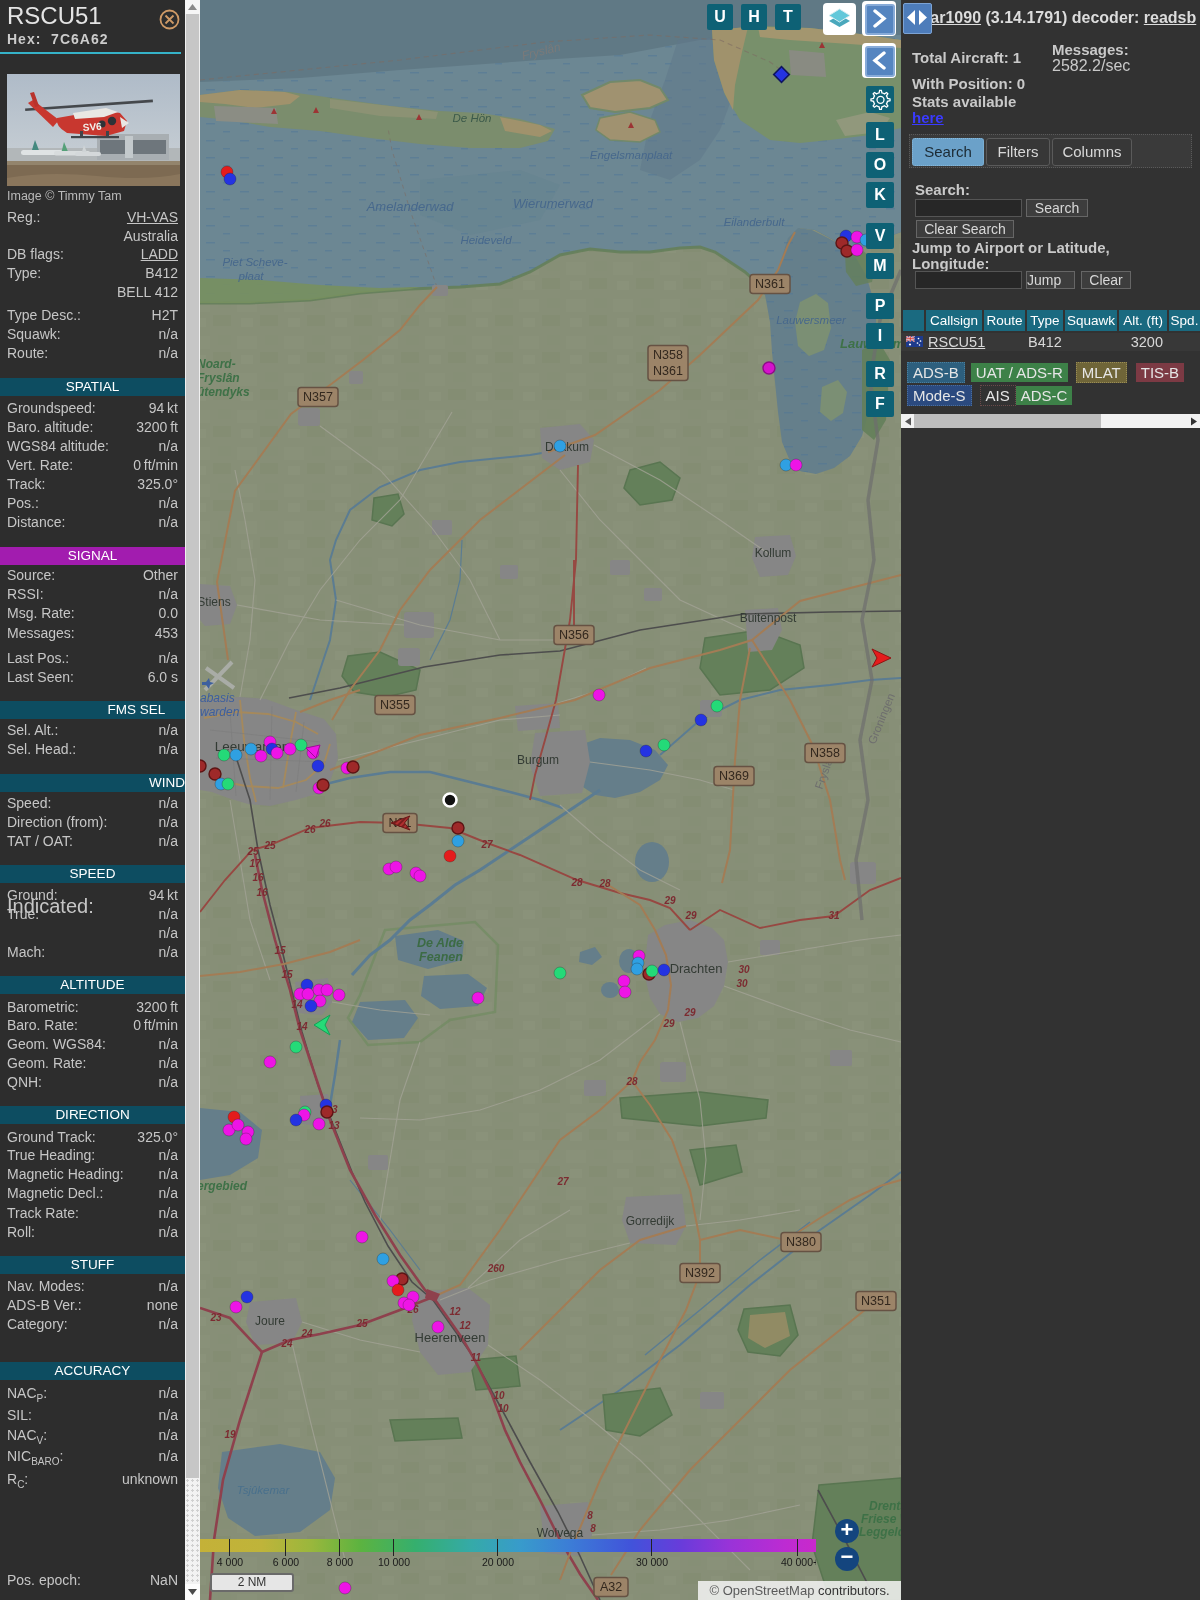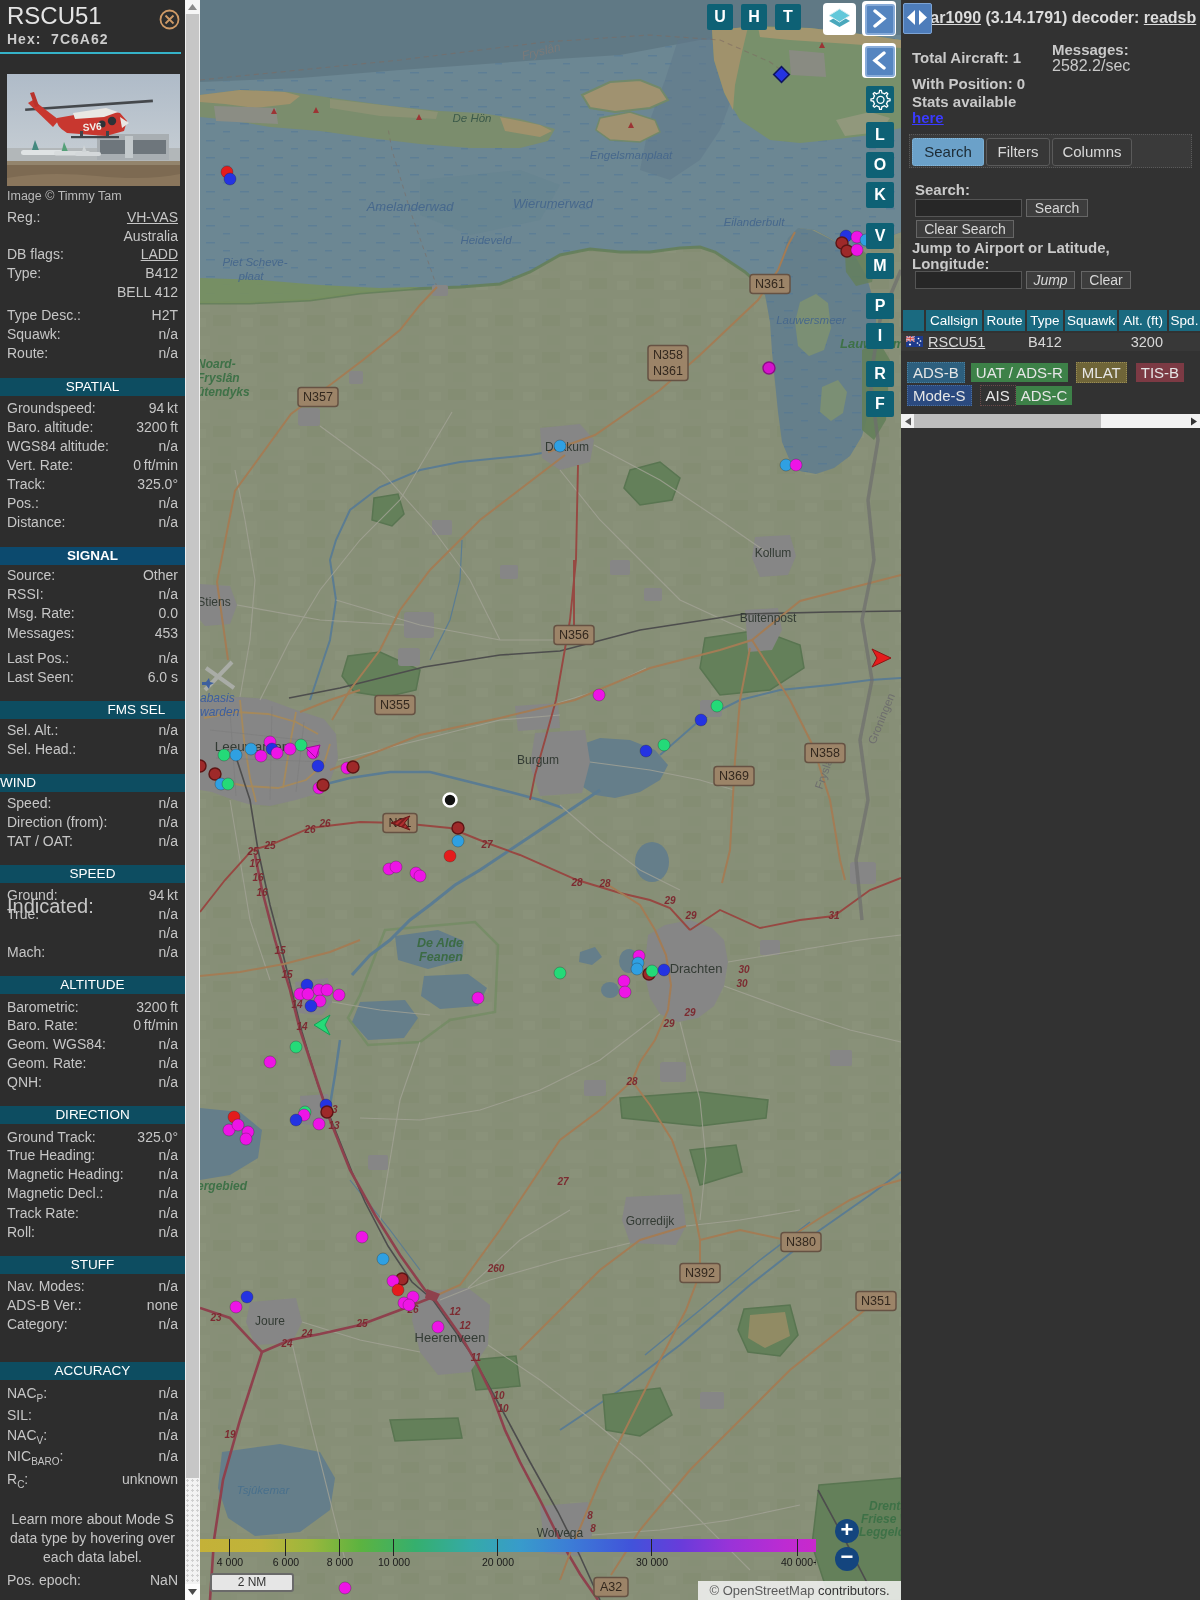--- a/index.html
+++ b/index.html
@@ -149,29 +149,28 @@
 <div style="position:absolute;right:7px;top:1406.4px;font-size:14px;line-height:19px;">n/a</div>
 <div style="position:absolute;left:7px;top:1426.4px;font-size:14px;line-height:19px;">NAC<sub>V</sub>:</div>
 <div style="position:absolute;right:7px;top:1426.4px;font-size:14px;line-height:19px;">n/a</div>
 <div style="position:absolute;left:7px;top:1447.4px;font-size:14px;line-height:19px;">NIC<sub>BARO</sub>:</div>
 <div style="position:absolute;right:7px;top:1447.4px;font-size:14px;line-height:19px;">n/a</div>
 <div style="position:absolute;left:7px;top:1470.4px;font-size:14px;line-height:19px;">R<sub>C</sub>:</div>
 <div style="position:absolute;right:7px;top:1470.4px;font-size:14px;line-height:19px;">unknown</div>
 <div style="position:absolute;left:7px;top:1571.4px;font-size:14px;line-height:19px;">Pos. epoch:</div>
 <div style="position:absolute;right:7px;top:1571.4px;font-size:14px;line-height:19px;">NaN</div>
 <div style="position:absolute;left:0;top:378px;width:185px;height:18px;background:#0d4d61;color:#fff;font-size:13.5px;line-height:18px;text-align:center;">SPATIAL</div>
-<div style="position:absolute;left:0;top:547px;width:185px;height:18px;background:#0c4a6e;color:#fff;font-size:13.5px;line-height:18px;text-align:center;font-weight:bold;">SIGNAL</div>
+<div style="position:absolute;left:0;top:547px;width:185px;height:18px;background:#a21caf;color:#fff;font-size:13.5px;line-height:18px;text-align:center;">SIGNAL</div>
 <div style="position:absolute;left:0;top:701px;width:185px;height:18px;background:#0d4d61;color:#fff;font-size:13.5px;line-height:18px;text-align:center;padding-left:44px;">FMS SEL</div>
-<div style="position:absolute;left:0;top:774px;width:185px;height:18px;background:#0d4d61;color:#fff;font-size:13.5px;line-height:18px;text-align:left;">WIND</div>
+<div style="position:absolute;left:0;top:774px;width:185px;height:18px;background:#0d4d61;color:#fff;font-size:13.5px;line-height:18px;text-align:right;">WIND</div>
 <div style="position:absolute;left:0;top:865px;width:185px;height:18px;background:#0d4d61;color:#fff;font-size:13.5px;line-height:18px;text-align:center;">SPEED</div>
 <div style="position:absolute;left:0;top:976px;width:185px;height:18px;background:#0d4d61;color:#fff;font-size:13.5px;line-height:18px;text-align:center;">ALTITUDE</div>
 <div style="position:absolute;left:0;top:1106px;width:185px;height:18px;background:#0d4d61;color:#fff;font-size:13.5px;line-height:18px;text-align:center;">DIRECTION</div>
 <div style="position:absolute;left:0;top:1256px;width:185px;height:18px;background:#0d4d61;color:#fff;font-size:13.5px;line-height:18px;text-align:center;">STUFF</div>
 <div style="position:absolute;left:0;top:1362px;width:185px;height:18px;background:#0d4d61;color:#fff;font-size:13.5px;line-height:18px;text-align:center;">ACCURACY</div>
-<div style="position:absolute;left:0;top:1510px;width:185px;text-align:center;font-size:14px;line-height:19px;color:#c6c6c6;">Learn more about Mode S<br>data type by hovering over<br>each data label.</div>
 </div>
 
 <div id="sscroll">
   <div style="position:absolute;left:0;top:0;width:15px;height:14px;background:#f6f6f6;"></div>
   <svg style="position:absolute;left:2px;top:3px;" width="11" height="8">
       <path d="M1 7 L5.5 1 L10 7 Z" fill="#8a8a8a"></path>
     </svg>
   <div id="sthumb"></div>
   <div style="position:absolute;left:0;top:1478px;width:15px;height:106px;background-image:radial-gradient(#cfcfcf 1px, transparent 1.2px);background-size:5px 5px;background-color:#f2f2f2;"></div>
   <div style="position:absolute;left:0;top:1584px;width:15px;height:16px;background:#fdfdfd;"></div>
@@ -690,21 +689,21 @@
 <div style="position:absolute;left:11px;top:138px;width:70px;height:26px;background:#6ba1c9;border:1px dotted #8abbdc;border-radius:3px;color:#1c2a33;font-size:15px;text-align:center;line-height:26px;">Search</div>
 <div style="position:absolute;left:85px;top:138px;width:62px;height:26px;background:#373737;border:1px solid #5a5a5a;border-radius:3px;color:#d8d8d8;font-size:15px;text-align:center;line-height:26px;">Filters</div>
 <div style="position:absolute;left:151px;top:138px;width:78px;height:26px;background:#373737;border:1px solid #5a5a5a;border-radius:3px;color:#d8d8d8;font-size:15px;text-align:center;line-height:26px;">Columns</div>
 
 <div style="position:absolute;left:14px;top:181px;font-size:15px;font-weight:bold;color:#c9c9c9;">Search:</div>
 <div style="position:absolute;left:14px;top:199px;width:105px;height:16px;background:#272727;border:1px solid #555;"></div>
 <div style="position:absolute;left:125px;top:199px;width:60px;height:16px;background:#3d3d3d;border:1px solid #666;color:#d8d8d8;font-size:14px;text-align:center;line-height:16px;">Search</div>
 <div style="position:absolute;left:15px;top:220px;width:96px;height:16px;background:#3d3d3d;border:1px solid #666;color:#d8d8d8;font-size:14px;text-align:center;line-height:16px;">Clear Search</div>
 <div style="position:absolute;left:11px;top:240px;font-size:15px;font-weight:bold;color:#c9c9c9;line-height:15.5px;">Jump to Airport or Latitude,<br>Longitude:</div>
 <div style="position:absolute;left:14px;top:271px;width:105px;height:16px;background:#272727;border:1px solid #555;"></div>
-<div style="position:absolute;left:125px;top:271px;width:47px;height:16px;background:#3d3d3d;border:1px solid #666;color:#d8d8d8;font-size:14px;text-align:center;line-height:16px;font-style:italic;">Jump</div>
+<div style="position:absolute;left:125px;top:271px;width:47px;height:16px;background:#3d3d3d;border:1px solid #666;color:#d8d8d8;font-size:14px;line-height:16px;">Jump</div>
 <div style="position:absolute;left:180px;top:271px;width:48px;height:16px;background:#3d3d3d;border:1px solid #666;color:#d8d8d8;font-size:14px;text-align:center;line-height:16px;">Clear</div>
 
 <div style="position:absolute;left:0px;top:310px;height:21px;width:299px;">
   <div style="position:absolute;left:2px;width:21px;height:21px;background:#1a6a80;"></div>
   <div style="position:absolute;left:25px;width:56px;height:21px;background:#1a6a80;color:#fff;font-size:13.5px;text-align:center;line-height:21px;">Callsign</div>
   <div style="position:absolute;left:83px;width:41px;height:21px;background:#1a6a80;color:#fff;font-size:13.5px;text-align:center;line-height:21px;">Route</div>
   <div style="position:absolute;left:126px;width:36px;height:21px;background:#1a6a80;color:#fff;font-size:13.5px;text-align:center;line-height:21px;">Type</div>
   <div style="position:absolute;left:164px;width:52px;height:21px;background:#1a6a80;color:#fff;font-size:13.5px;text-align:center;line-height:21px;">Squawk</div>
   <div style="position:absolute;left:218px;width:48px;height:21px;background:#1a6a80;color:#fff;font-size:13.5px;text-align:center;line-height:21px;">Alt. (ft)</div>
   <div style="position:absolute;left:268px;width:31px;height:21px;background:#1a6a80;color:#fff;font-size:13.5px;text-align:center;line-height:21px;">Spd.</div>

